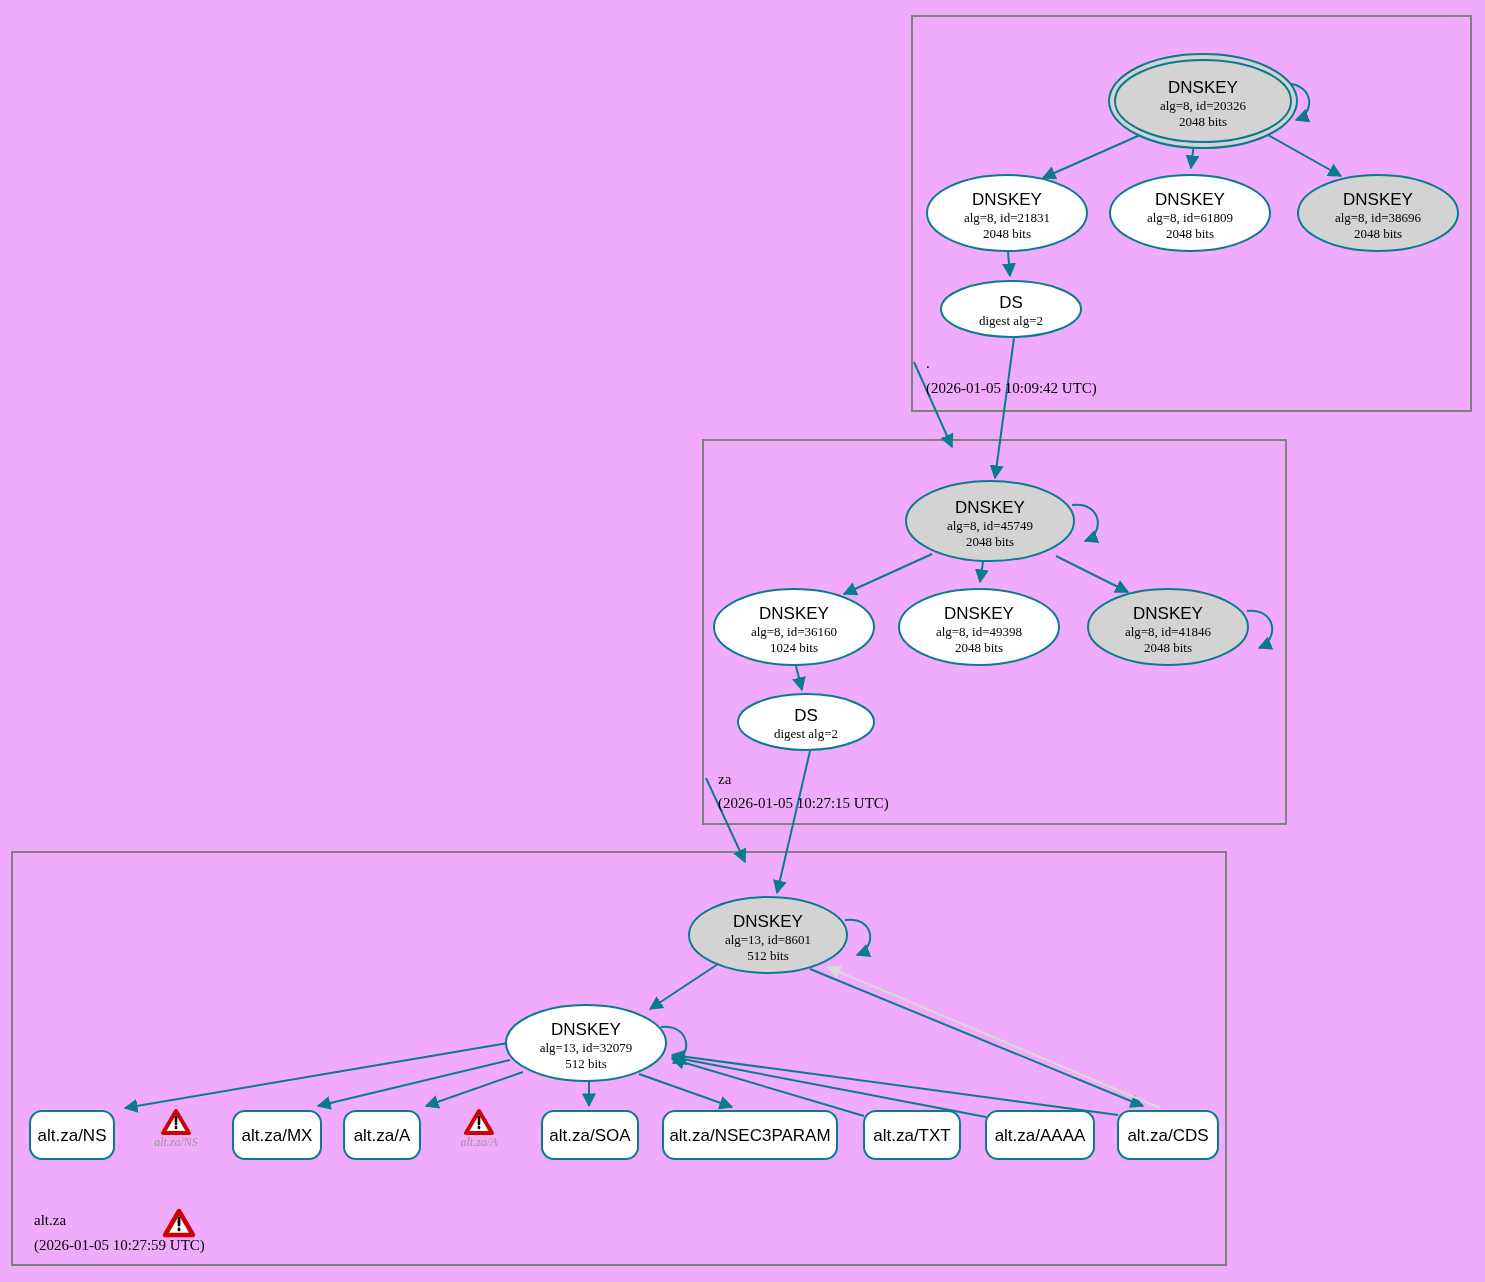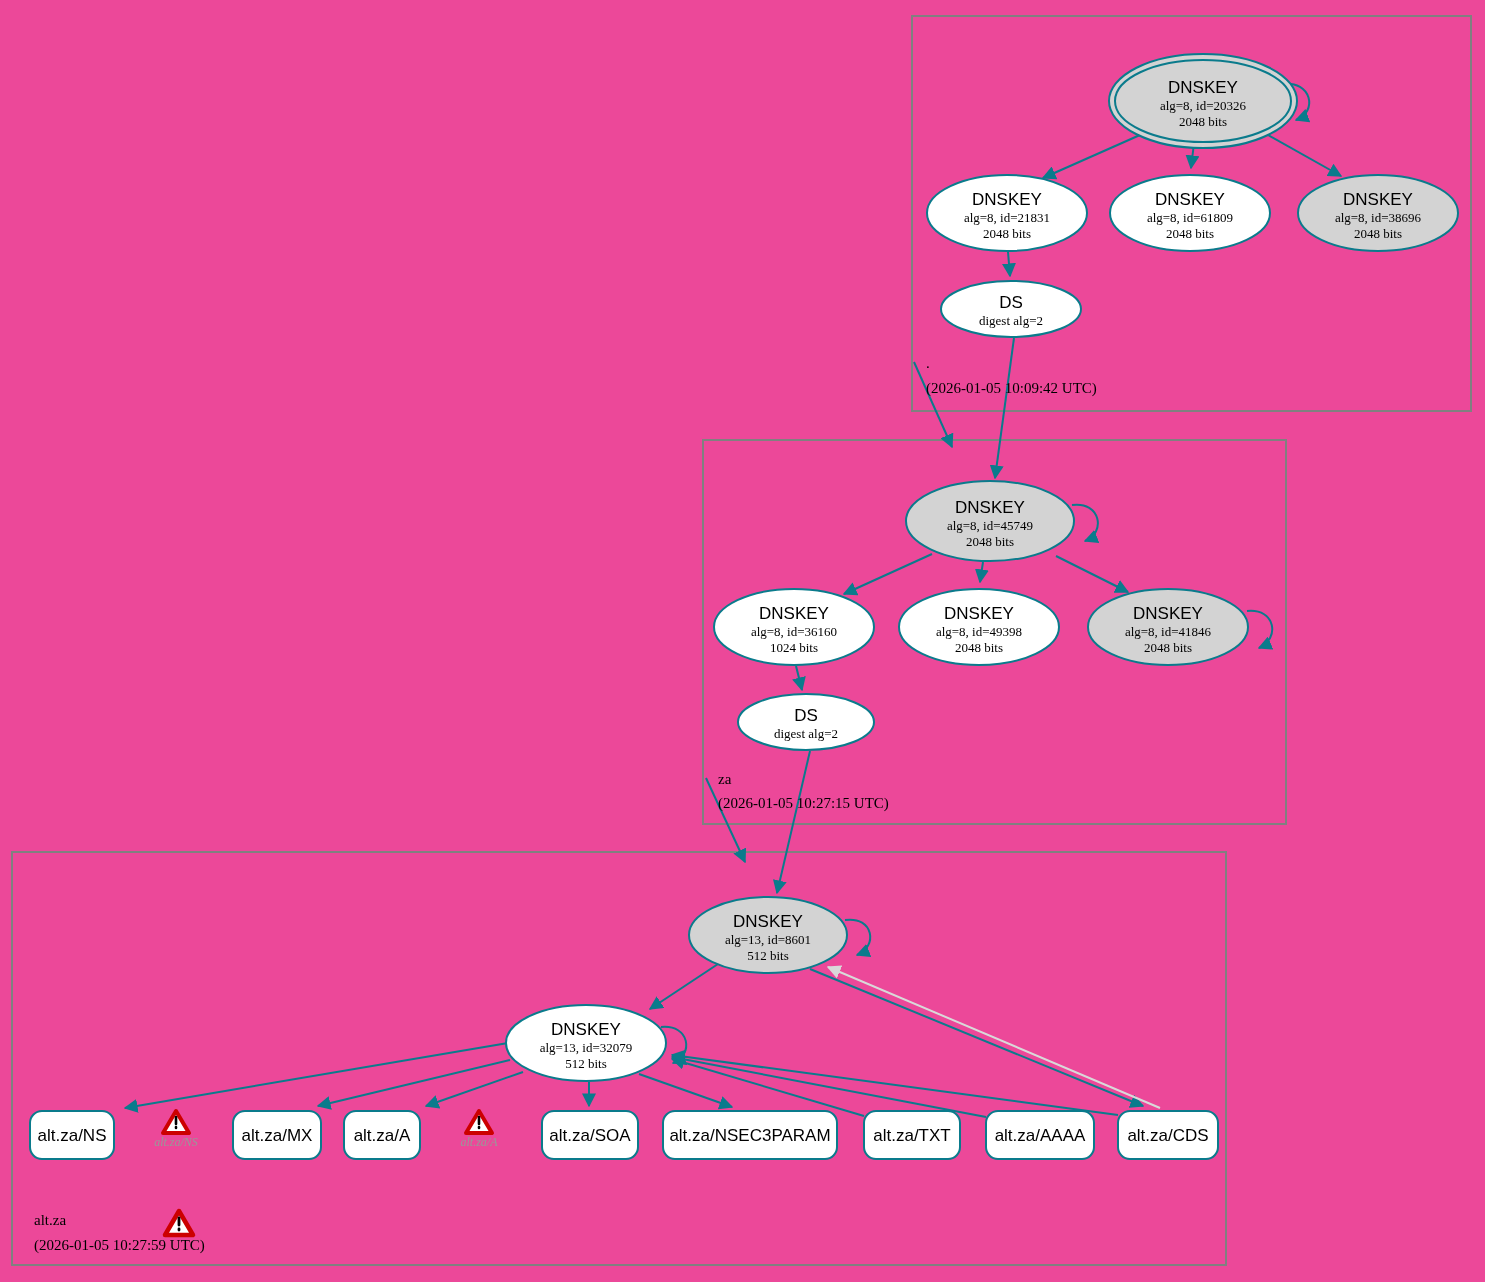--- a/index.html
+++ b/index.html
@@ -4,21 +4,21 @@
 <style>
   html, body {
     margin: 0;
     padding: 0;
     background: #ffffff;
   }
   #canvas {
     position: relative;
     width: 1485px;
     height: 1282px;
-    background: #ec4899;
+    background: #f0abfc;
     font-family: "Liberation Sans", sans-serif;
   }
   svg { display: block; }
   .cluster-box {
     fill: none;
     stroke: #808080;
     stroke-width: 2;
   }
   .node-ellipse {
     stroke: #0a7b8c;

